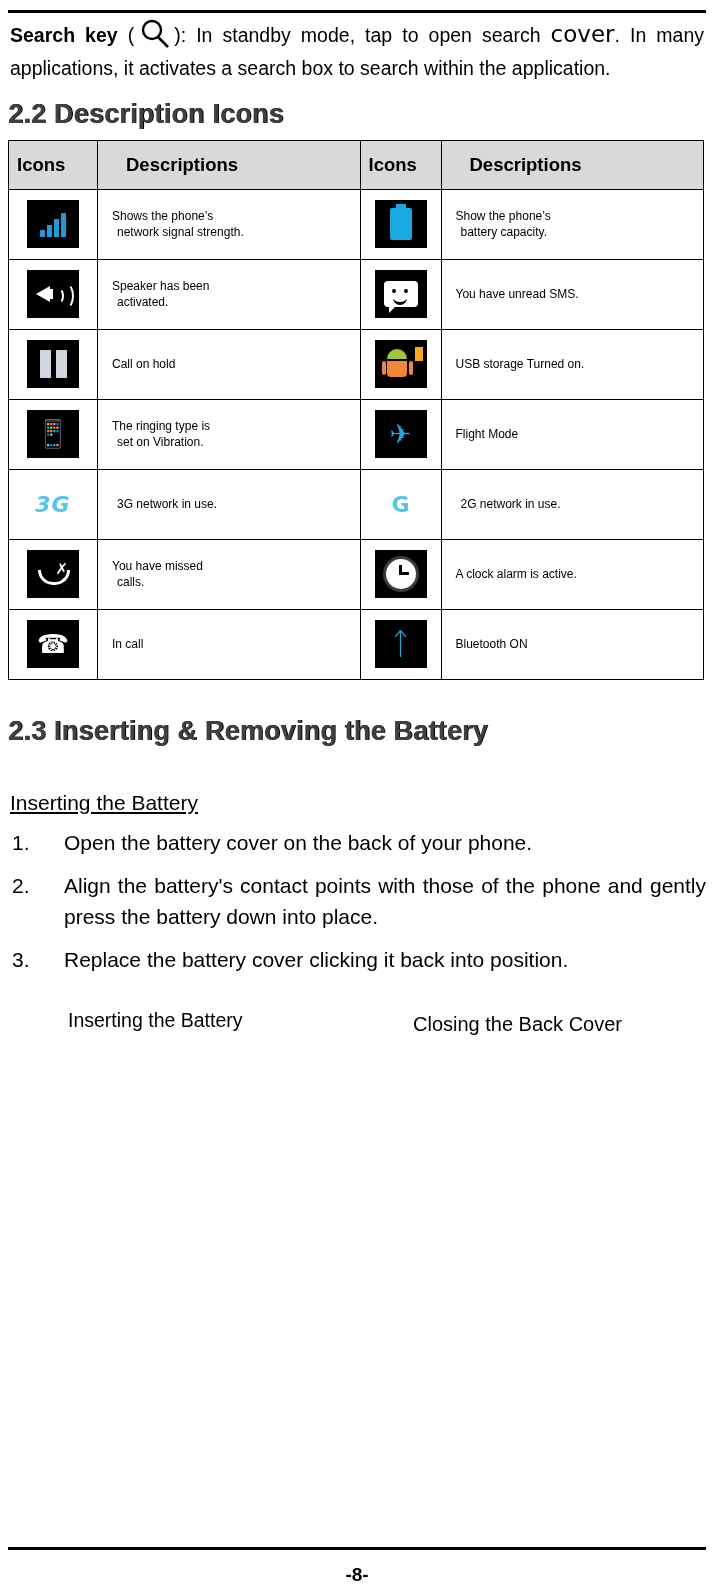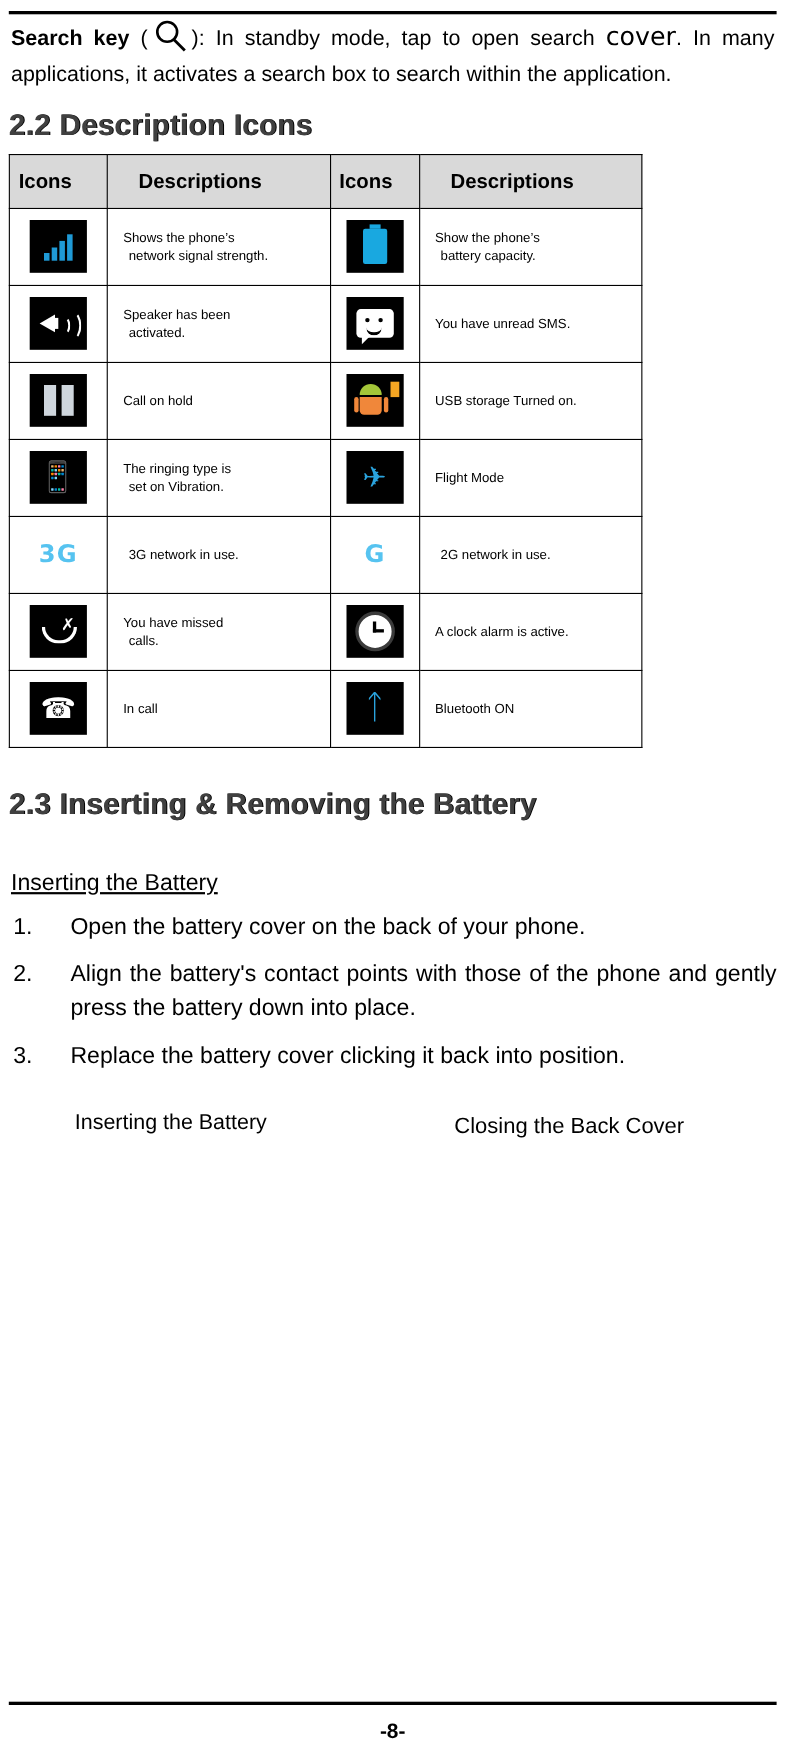--- a/index.html
+++ b/index.html
@@ -61,21 +61,21 @@
     margin: 14px 0 10px 0;
     letter-spacing: 0.2px;
     text-shadow: 0.9px 0 0 #000;
     color: #404040;
   }
   h2.sec.spaced { margin-top: 36px; margin-bottom: 30px; }
 
   
   table.icons {
     border-collapse: collapse;
-    width: 576px;
+    width: 696px;
     margin: 6px 0 0 0;
     table-layout: fixed;
   }
   table.icons td, table.icons th {
     border: 1px solid #000;
     padding: 0;
     vertical-align: middle;
   }
   table.icons thead th {
     background: #d9d9d9;
@@ -159,21 +159,21 @@
     background:#a4c639; border-radius:10px 10px 0 0; }
   .andr .body { position:absolute; left:4px; top:12px; width:20px; height:16px; background:#f0873a; border-radius:0 0 4px 4px;}
   .andr .arm { position:absolute; top:12px; width:4px; height:14px; background:#f0873a; border-radius:2px; }
   .andr .arm.l { left:-1px; } .andr .arm.r { left:26px; }
   .andr .usb { position:absolute; right:-4px; top:-2px; width:8px; height:14px; background:#f5a623; }
 
   
   .plane { color:#2aa3dd; font-size: 26px; line-height: 1; }
 
   
-  .net3g { color:#56c3f0; font-size: 22px; font-weight: bold; font-family:"DejaVu Sans", sans-serif; letter-spacing:1px; }
+  .net3g { color:#56c3f0; font-size: 22px; font-weight: bold; font-family:"DejaVu Sans", sans-serif; letter-spacing:1px;font-style:italic; }
   .net2g { color:#56c3f0; font-size: 22px; font-weight: bold; font-family:"DejaVu Sans", sans-serif; }
 
   
   .missed { position:relative; width:34px; height:26px; }
   .missed .h { position:absolute; left:2px; bottom:2px; width:26px; height:12px;
      border:3px solid #fff; border-top:none; border-radius: 0 0 16px 16px; }
   .missed .x { position:absolute; right:2px; top:0; color:#fff; font-size:15px; line-height:1; }
 
   
   .clock { width: 30px; height: 30px; border-radius:50%; border:3px solid #3b3b3b; position:relative; background:#fff; }

